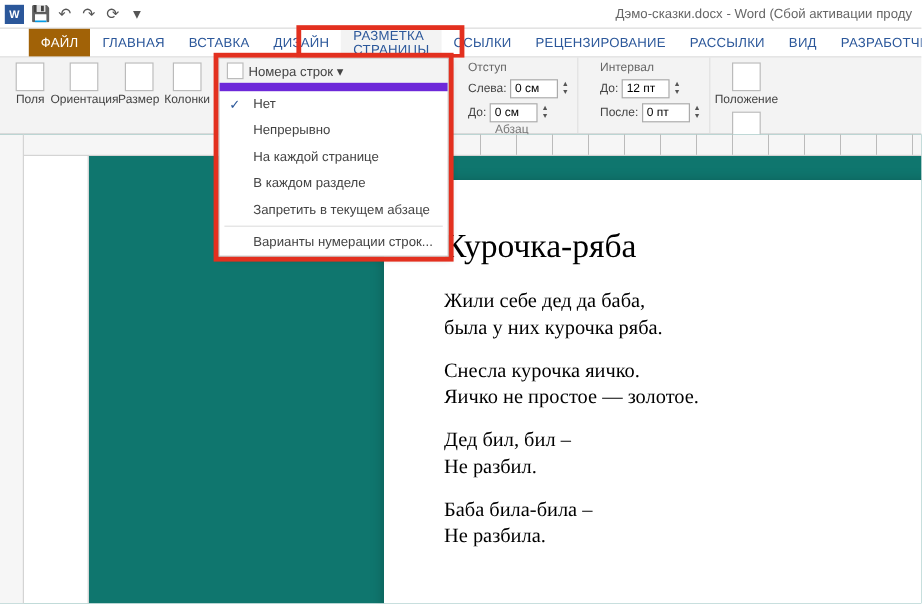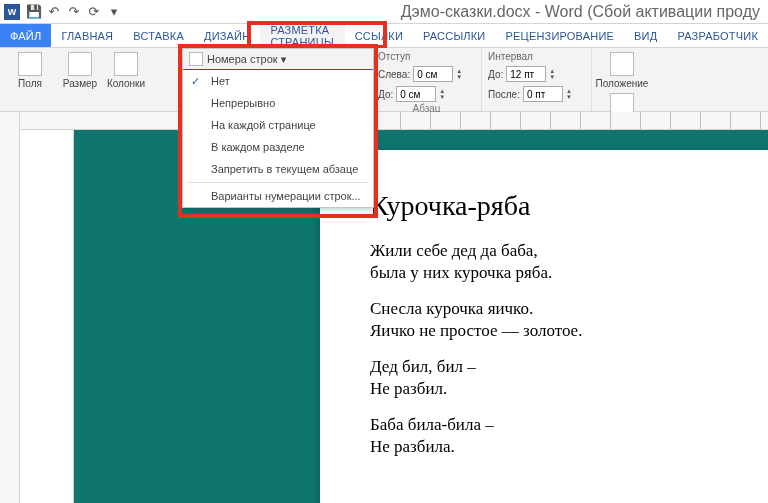--- a/index.html
+++ b/index.html
@@ -3,50 +3,50 @@
 <meta charset="utf-8">
 <style>
   * { box-sizing: border-box; margin: 0; padding: 0; font-family: "Segoe UI", Tahoma, sans-serif; }
   body { background: #fff; width: 768px; height: 503px; overflow: hidden; font-size: 11px; color: #444; }
 
   
   .titlebar { height: 24px; background: #fff; display: flex; align-items: center; padding: 0 4px; border-bottom: 1px solid #d4d4d4; }
   .app-icon { width: 16px; height: 16px; background: #2b579a; color:#fff; font-size:9px; font-weight:bold; display:flex; align-items:center; justify-content:center; margin-right:6px;}
   .qat { display:flex; gap:4px; align-items:center; }
   .qat span { width:16px; height:16px; display:inline-flex; align-items:center; justify-content:center; color:#555; font-size:13px; }
-  .title-center { flex:1; text-align:right; font-size:16px; color:#666; padding-right:4px; white-space:nowrap; overflow:hidden;}
+  .title-center { flex:1; text-align:right; font-size:11px; color:#666; padding-right:4px; white-space:nowrap; overflow:hidden;}
 
   
   .ribbon-tabs { height: 24px; background:#fff; display:flex; align-items:stretch; border-bottom:1px solid #d4d4d4; }
   .tab { padding: 0 10px; font-size:11px; display:flex; align-items:center; color:#2b579a; text-transform:uppercase; letter-spacing:0.2px; cursor:pointer;}
-  .tab.file { background:#3b82f6; color:#fff; }
+  .tab.file { background:#a16207; color:#fff;margin-left:24px; }
   .tab.active { background:#f3f3f3; color:#2b579a; }
 
   
   .ribbon { height:64px; background:#f3f3f3; border-bottom:1px solid #d4d4d4; display:flex; position:relative;}
   .group { border-right:1px solid #e0e0e0; padding:2px 6px 0 6px; display:flex; flex-direction:column; justify-content:space-between;}
   .group-body { display:flex; gap:2px; align-items:flex-start; flex:1;}
   .group-label { font-size:10px; color:#777; text-align:center; padding-bottom:2px;}
   .big-btn { display:flex; flex-direction:column; align-items:center; width:48px; padding-top:2px; cursor:pointer;}
   .big-btn .ico { width:24px; height:24px; border:1px solid #bbb; background:#fff; margin-bottom:2px;}
   .big-btn .lbl { font-size:10px; text-align:center; line-height:11px;}
   .small-btn { display:flex; align-items:center; gap:4px; padding:1px 4px; font-size:11px; cursor:pointer;}
   .small-btn .ico { width:14px; height:14px; border:1px solid #bbb; background:#fff;}
-  .spin-row { display:flex; align-items:center; gap:3px; font-size:10px; margin:1px 0;}
+  .spin-row { display:flex; align-items:center; gap:3px; font-size:10px; margin:1px 12px;}
   .spin-row input { width:40px; height:16px; font-size:10px; border:1px solid #ababab; background:#fff; padding-left:3px;}
   .spin-arrows { display:flex; flex-direction:column; font-size:6px; line-height:6px; color:#555;}
   .group.indent .group-body, .group.interval .group-body, .group.arrange .group-body { flex-direction:column; }
   .arrange-row { display:flex; }
 
   
   .hl-tab { position:absolute; border:4px solid #e3301f; pointer-events:none; }
 
   
   .dropdown { position:absolute; top:0; left:182px; width:192px; background:#fff; border:1px solid #c6c6c6; box-shadow:2px 2px 6px rgba(0,0,0,.2); z-index:20;}
-  .dropdown .dd-header { background:#f3f3f3; padding:3px 6px; font-size:11px; display:flex; align-items:center; gap:4px; border-bottom:1px solid #6d28d9;}
+  .dropdown .dd-header { background:#f3f3f3; padding:3px 6px; font-size:11px; display:flex; align-items:center; gap:4px; border-bottom:7px solid #6d28d9;}
   .dropdown .dd-header .ico{ width:14px;height:14px;border:1px solid #bbb;background:#fff;}
   .dropdown .dd-item { padding:5px 10px 5px 28px; font-size:11px; color:#444; cursor:pointer; position:relative;}
   .dropdown .dd-item.checked::before { content:"✓"; position:absolute; left:8px; color:#2b579a;}
   .dropdown .dd-sep { height:1px; background:#e0e0e0; margin:2px 4px;}
 
   
   .workspace { position:relative; height:391px; background:#0f766e; display:flex; }
   .vruler { width:20px; background:#f6f6f6; border-right:1px solid #d4d4d4;}
   .main { flex:1; display:flex; flex-direction:column;}
   .hruler { height:18px; background:#f6f6f6; border-bottom:1px solid #d4d4d4; position:relative; font-size:8px; color:#777;}
@@ -72,33 +72,37 @@
   <div class="title-center">Дэмо-сказки.docx - Word (Сбой активации проду</div>
 </div>
 
 <div class="ribbon-tabs" style="position:relative;">
   <div class="tab file">ФАЙЛ</div>
   <div class="tab">ГЛАВНАЯ</div>
   <div class="tab">ВСТАВКА</div>
   <div class="tab">ДИЗАЙН</div>
   <div class="tab active">РАЗМЕТКА СТРАНИЦЫ</div>
   <div class="tab">ССЫЛКИ</div>
+  <div class="tab">РЕЦЕНЗИРОВАНИЕ</div>
   <div class="tab">РАССЫЛКИ</div>
-  <div class="tab">РЕЦЕНЗИРОВАНИЕ</div>
   <div class="tab">ВИД</div>
   <div class="tab">РАЗРАБОТЧИК</div>
   <div class="hl-tab" style="left:247px; top:-3px; width:140px; height:28px;"></div>
 </div>
 
 <div class="ribbon">
   <div class="group" style="width:182px;">
     <div class="group-body">
       <div class="big-btn">
           <div class="ico"></div>
           <div class="lbl">Поля</div>
+        </div>
+      <div class="big-btn">
+          <div class="ico"></div>
+          <div class="lbl">Ориентация</div>
         </div>
       <div class="big-btn">
           <div class="ico"></div>
           <div class="lbl">Размер</div>
         </div>
       <div class="big-btn" style="width:40px;align-items:center;">
           <div class="ico"></div>
           <div class="lbl">Колонки</div>
         </div>
     </div>

